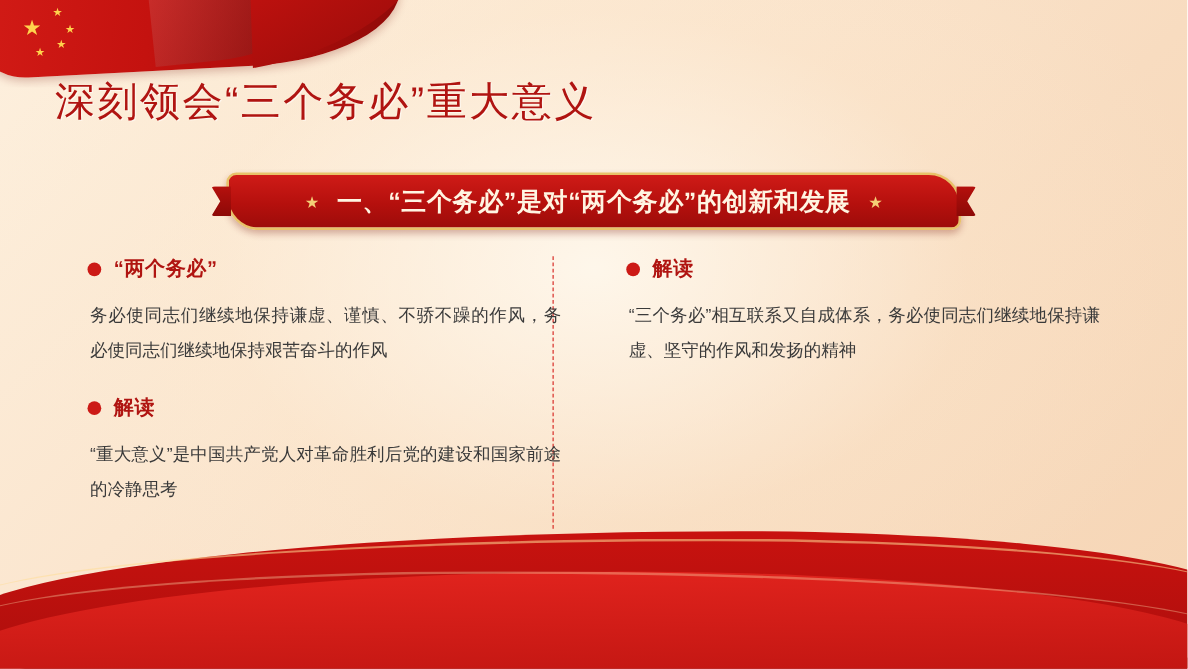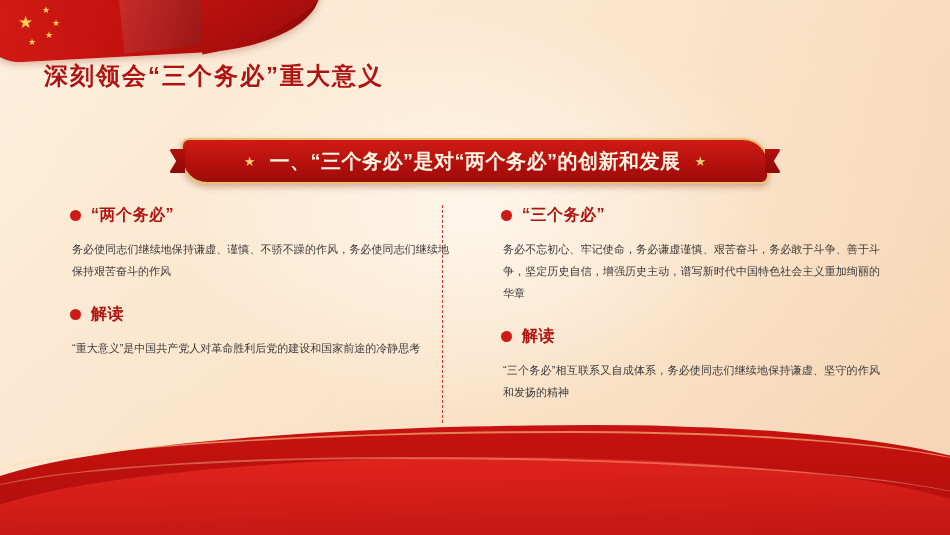--- a/index.html
+++ b/index.html
@@ -70,22 +70,22 @@
   .star.s2 { left: 42px;  top: 6px;  font-size: 9px; }
   .star.s3 { left: 52px;  top: 19px; font-size: 9px; }
   .star.s4 { left: 45px;  top: 31px; font-size: 9px; }
   .star.s5 { left: 28px;  top: 38px; font-size: 9px; }
 
   
   .title {
     position: absolute;
     left: 44px;
     top: 60px;
-    font-size: 24px;
-    font-weight: bold;
+    font-size: 32px;
+    font-weight: normal;
     letter-spacing: 2px;
     color: #b01411;
     text-shadow: 1px 1px 0 rgba(255,255,255,0.55);
     white-space: nowrap;
   }
 
   
   .banner {
     position: absolute;
     left: 50%;
@@ -161,21 +161,21 @@
     background: #cc1a16;
     flex: 0 0 auto;
   }
   .blk-title {
     font-size: 16px;
     font-weight: bold;
     color: #b01411;
     letter-spacing: 0.5px;
   }
   .blk-body {
-    font-size: 11px;
+    font-size: 14px;
     line-height: 2;
     color: #3a3a3a;
     padding-left: 2px;
     text-align: justify;
   }
 
   
   .waves { position: absolute; left: 0; right: 0; bottom: 0; height: 140px; }
   .wave {
     position: absolute;
@@ -263,27 +263,20 @@
           <span class="blk-title">解读</span>
         </div>
         <div class="blk-body">“重大意义”是中国共产党人对革命胜利后党的建设和国家前途的冷静思考</div>
       </div>
     </div>
 
     <div class="col">
       <div class="blk">
         <div class="blk-head">
           <span class="bullet"></span>
-          <span class="blk-title">“三个务必”</span>
-        </div>
-        <div class="blk-body">务必不忘初心、牢记使命，务必谦虚谨慎、艰苦奋斗，务必敢于斗争、善于斗争，坚定历史自信，增强历史主动，谱写新时代中国特色社会主义重加绚丽的华章</div>
-      </div>
-      <div class="blk">
-        <div class="blk-head">
-          <span class="bullet"></span>
           <span class="blk-title">解读</span>
         </div>
         <div class="blk-body">“三个务必”相互联系又自成体系，务必使同志们继续地保持谦虚、坚守的作风和发扬的精神</div>
       </div>
     </div>
 
   </div>
 
   <div class="waves">
     <div class="wave w3"></div>

